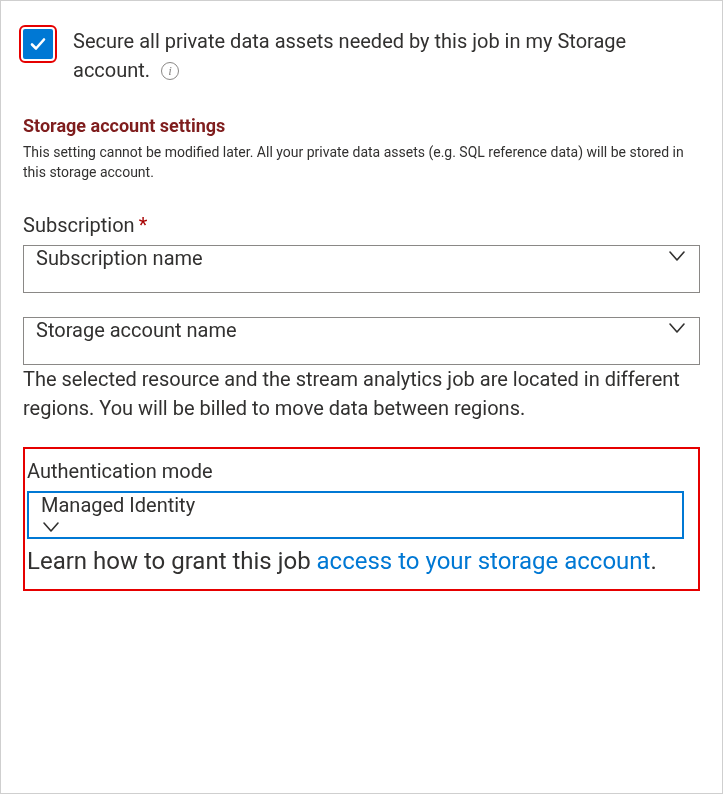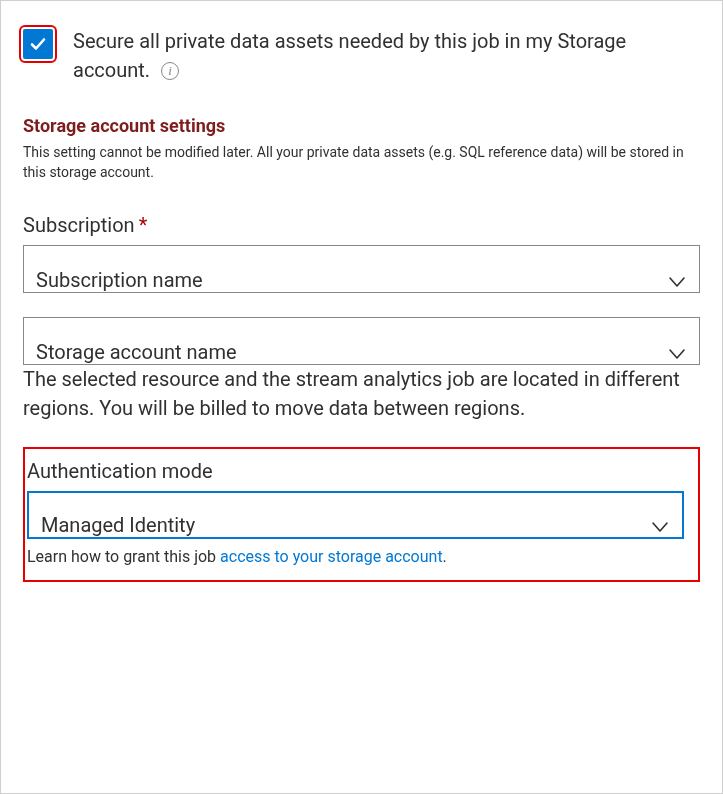--- a/index.html
+++ b/index.html
@@ -81,48 +81,49 @@
     color: #323130;
     margin-bottom: 8px;
     display: block;
   }
   .required-star {
     color: #a80000;
     margin-left: 4px;
   }
   .dropdown {
     display: flex;
-    align-items: flex-end;
+    align-items: flex-start;
     justify-content: space-between;
     width: 100%;
     height: 48px;
     border: 1px solid #8a8886;
     background: #fff;
     padding: 0 12px;
     font-size: 20px;
     color: #323130;
     cursor: pointer;
     font-family: inherit;
   }
   .dropdown.selected-outline {
     border: 2px solid #0078d4;
+    flex-direction: column;
   }
   .chevron svg { display: block; }
   .helper-text {
     font-size: 20px;
     line-height: 1.45;
     color: #323130;
   }
   .auth-block {
     border: 2px solid #e60000;
     padding: 10px 14px 14px 2px;
     margin-top: 10px;
   }
   .learn-row {
-    font-size: 16px;
+    font-size: 24px;
     color: #323130;
     margin-top: 8px;
   }
   .link {
     color: #0078d4;
     cursor: pointer;
     text-decoration: none;
   }
 </style>
 </head>

